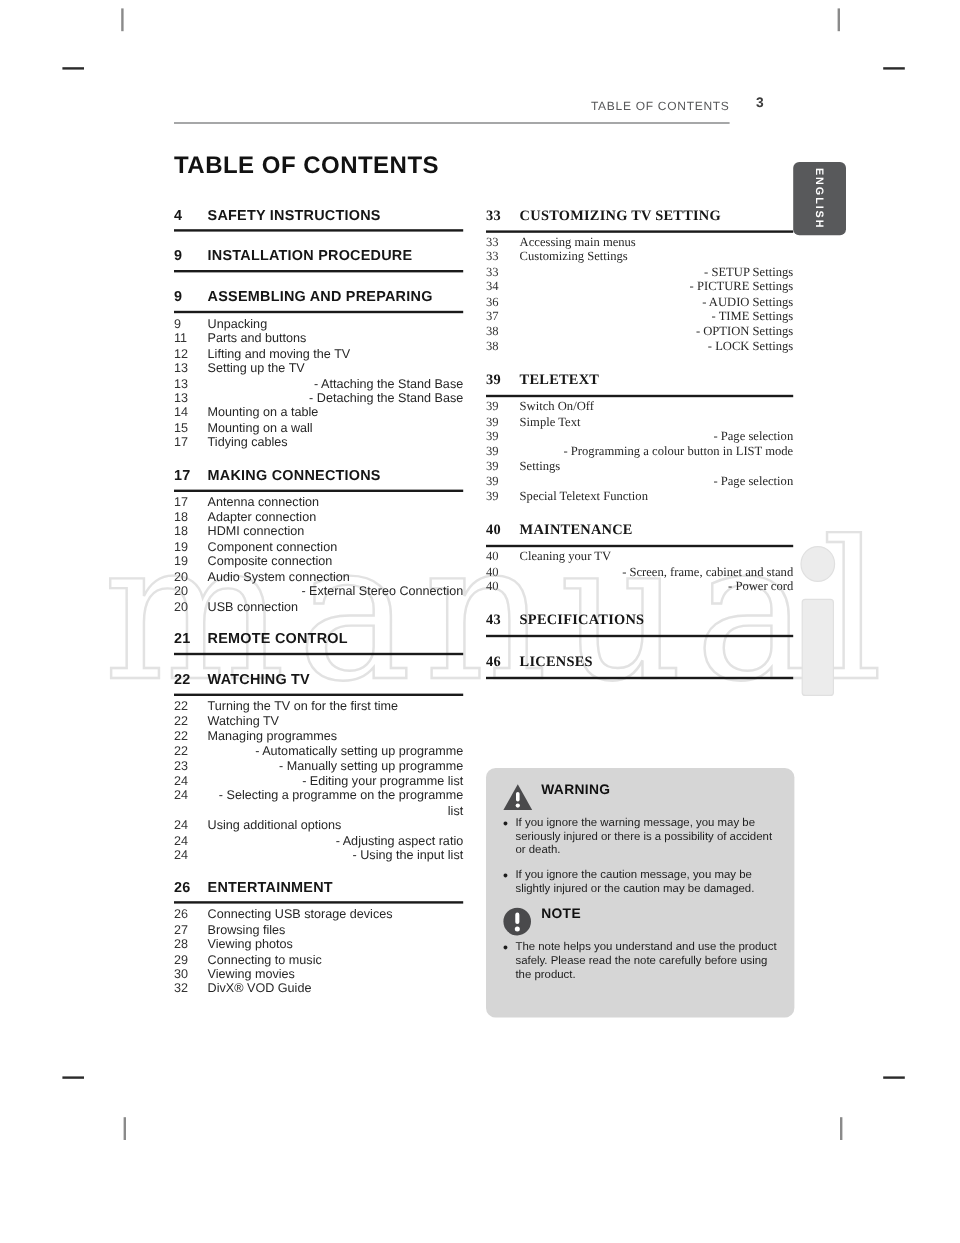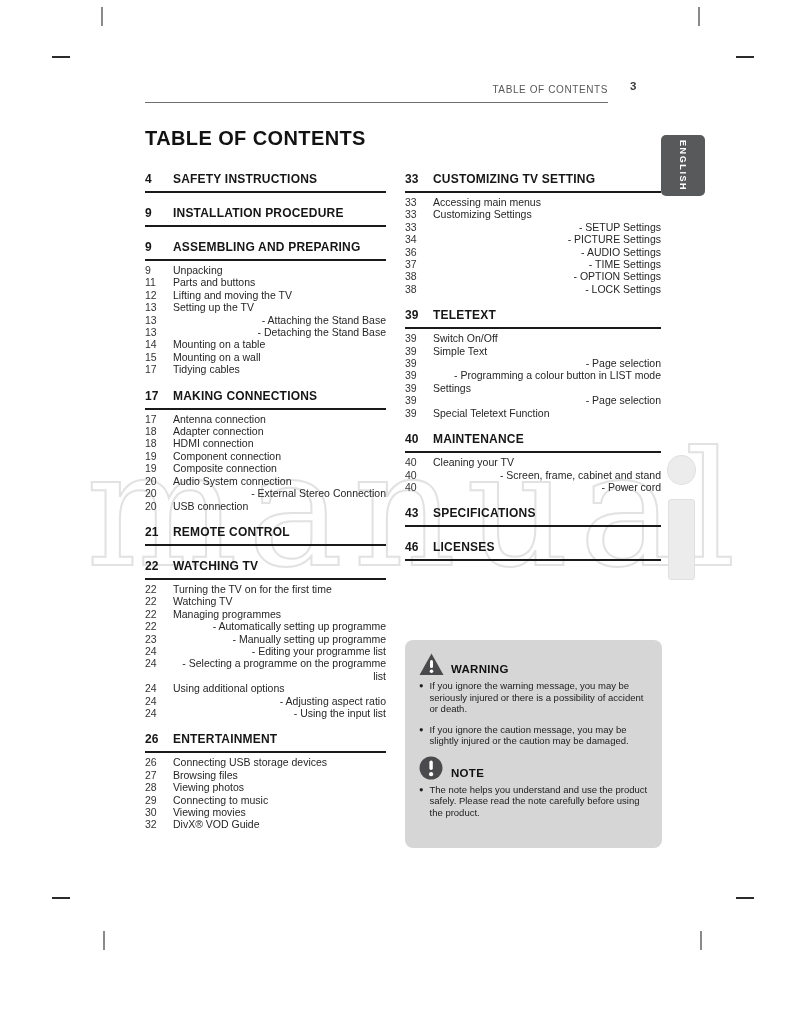--- a/index.html
+++ b/index.html
@@ -42,41 +42,41 @@
     -webkit-text-stroke:2px #e2e2e2;
   }
   .wm-i-dot{position:absolute;left:667px;top:455px;width:27px;height:28px;border-radius:50%;
     background:#ececec;border:1px solid #e0e0e0;}
   .wm-i-bar{position:absolute;left:668px;top:499px;width:25px;height:79px;border-radius:3px;
     background:#ececec;border:1px solid #e0e0e0;}
 
   
   .toc-col{position:absolute;top:172px;}
   .toc-col.left{left:145px;width:241px;}
-  .toc-col.right{left:405px;width:256px;}
+  .toc-col.right{left:405px;width:256px;font-family:Liberation Serif, serif;}
 
   .toc-section{
     display:flex;align-items:baseline;font-size:12px;font-weight:bold;color:#161616;
     border-bottom:2px solid #1a1a1a;padding-bottom:5px;margin:13px 0 3px 0;
     letter-spacing:.2px;
   }
   .toc-section:first-child{margin-top:0;}
   .sec-num{width:28px;flex-shrink:0;}
 
   .toc-item{display:flex;font-size:10.5px;line-height:12.4px;color:#262626;}
   .item-num{width:28px;flex-shrink:0;color:#333;}
   .item-text{flex:1;}
   .toc-item.sub .item-text{padding-left:14px;text-indent:-9px;text-align:right;}
 
   
   .notice-box{
     position:absolute;left:405px;top:640px;width:257px;height:208px;box-sizing:border-box;
     background:#d6d6d6;border-radius:8px;padding:11px 12px 10px 12px;
   }
-  .notice-head{display:flex;align-items:flex-end;gap:7px;margin:2px 0 4px 2px;}
+  .notice-head{display:flex;align-items:flex-start;gap:7px;margin:2px 0 4px 2px;}
   .notice-label{font-size:11.5px;font-weight:bold;color:#101010;letter-spacing:.3px;padding-bottom:1px;}
   .notice-body{display:flex;gap:6px;font-size:9.5px;line-height:11.5px;color:#1c1c1c;margin:0 0 9px 2px;}
   .notice-bullet{font-size:7.5px;line-height:11.5px;flex-shrink:0;}
   .notice-icon{flex-shrink:0;display:block;}
 </style>
 </head>
 <body>
 
 <div class="watermark">
   <div class="wm-text">manual</div>

